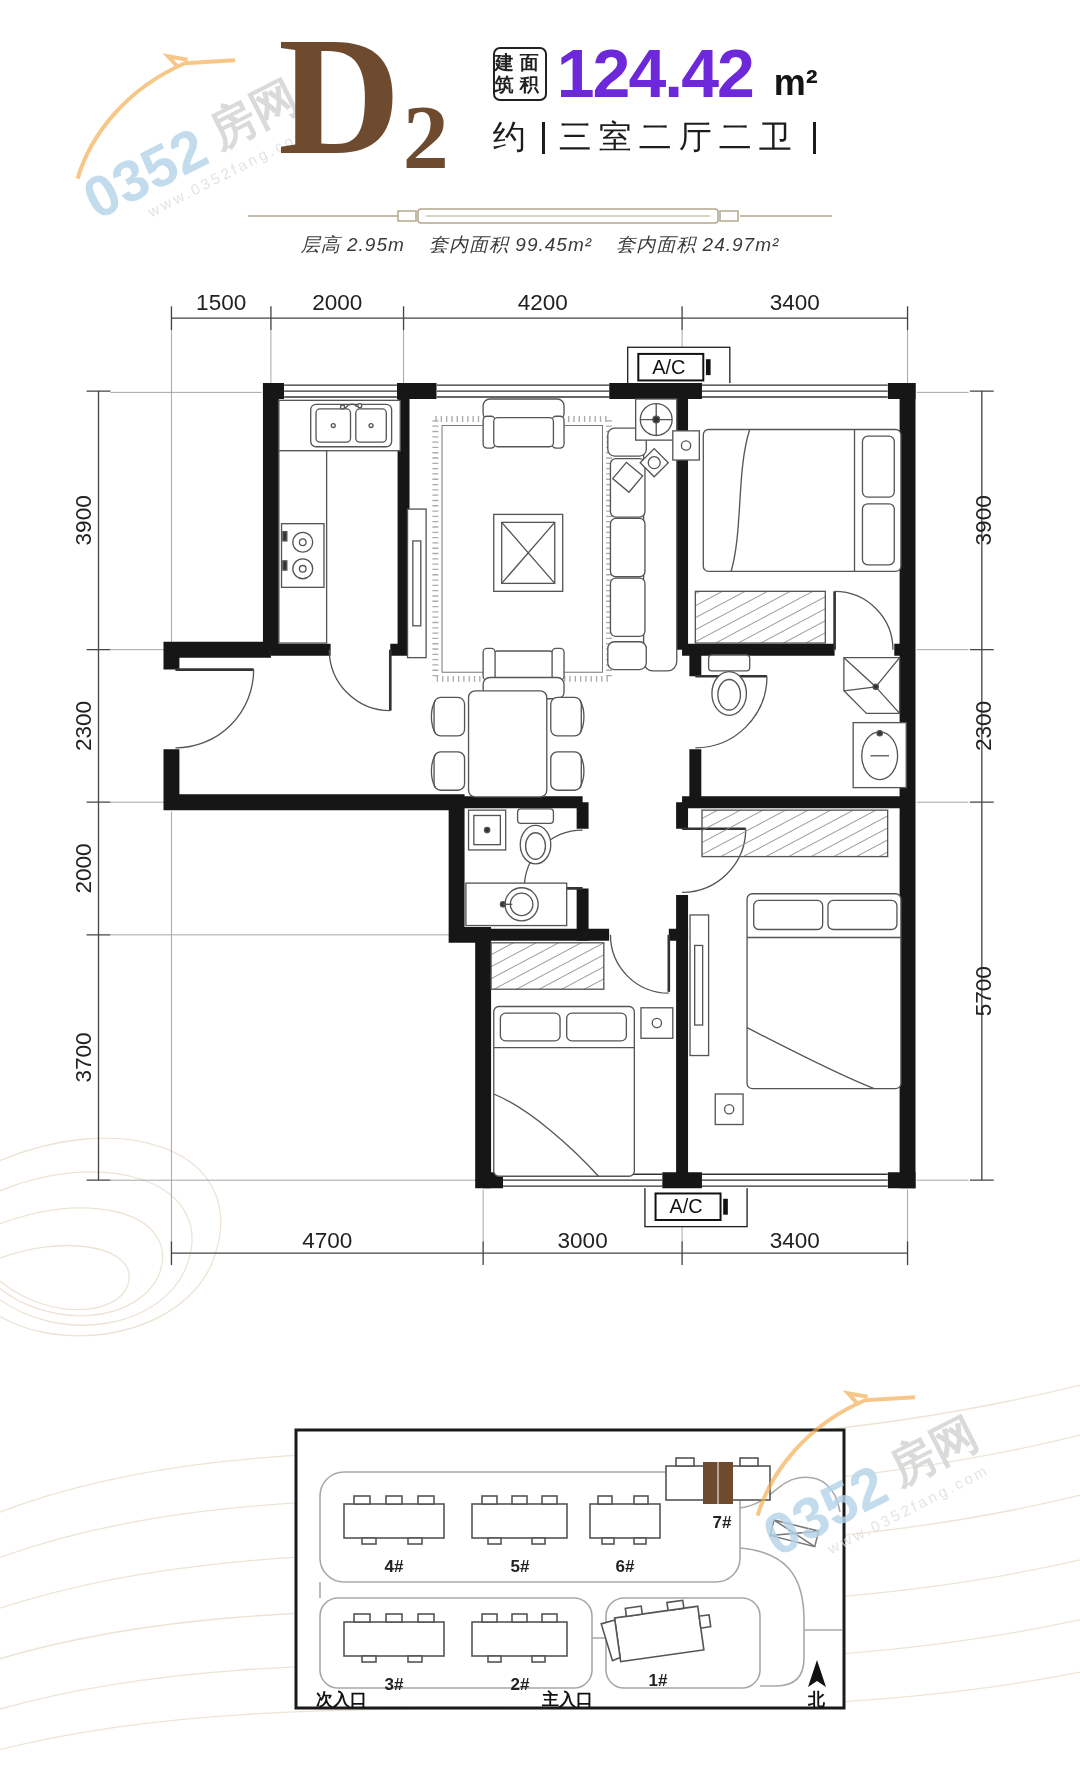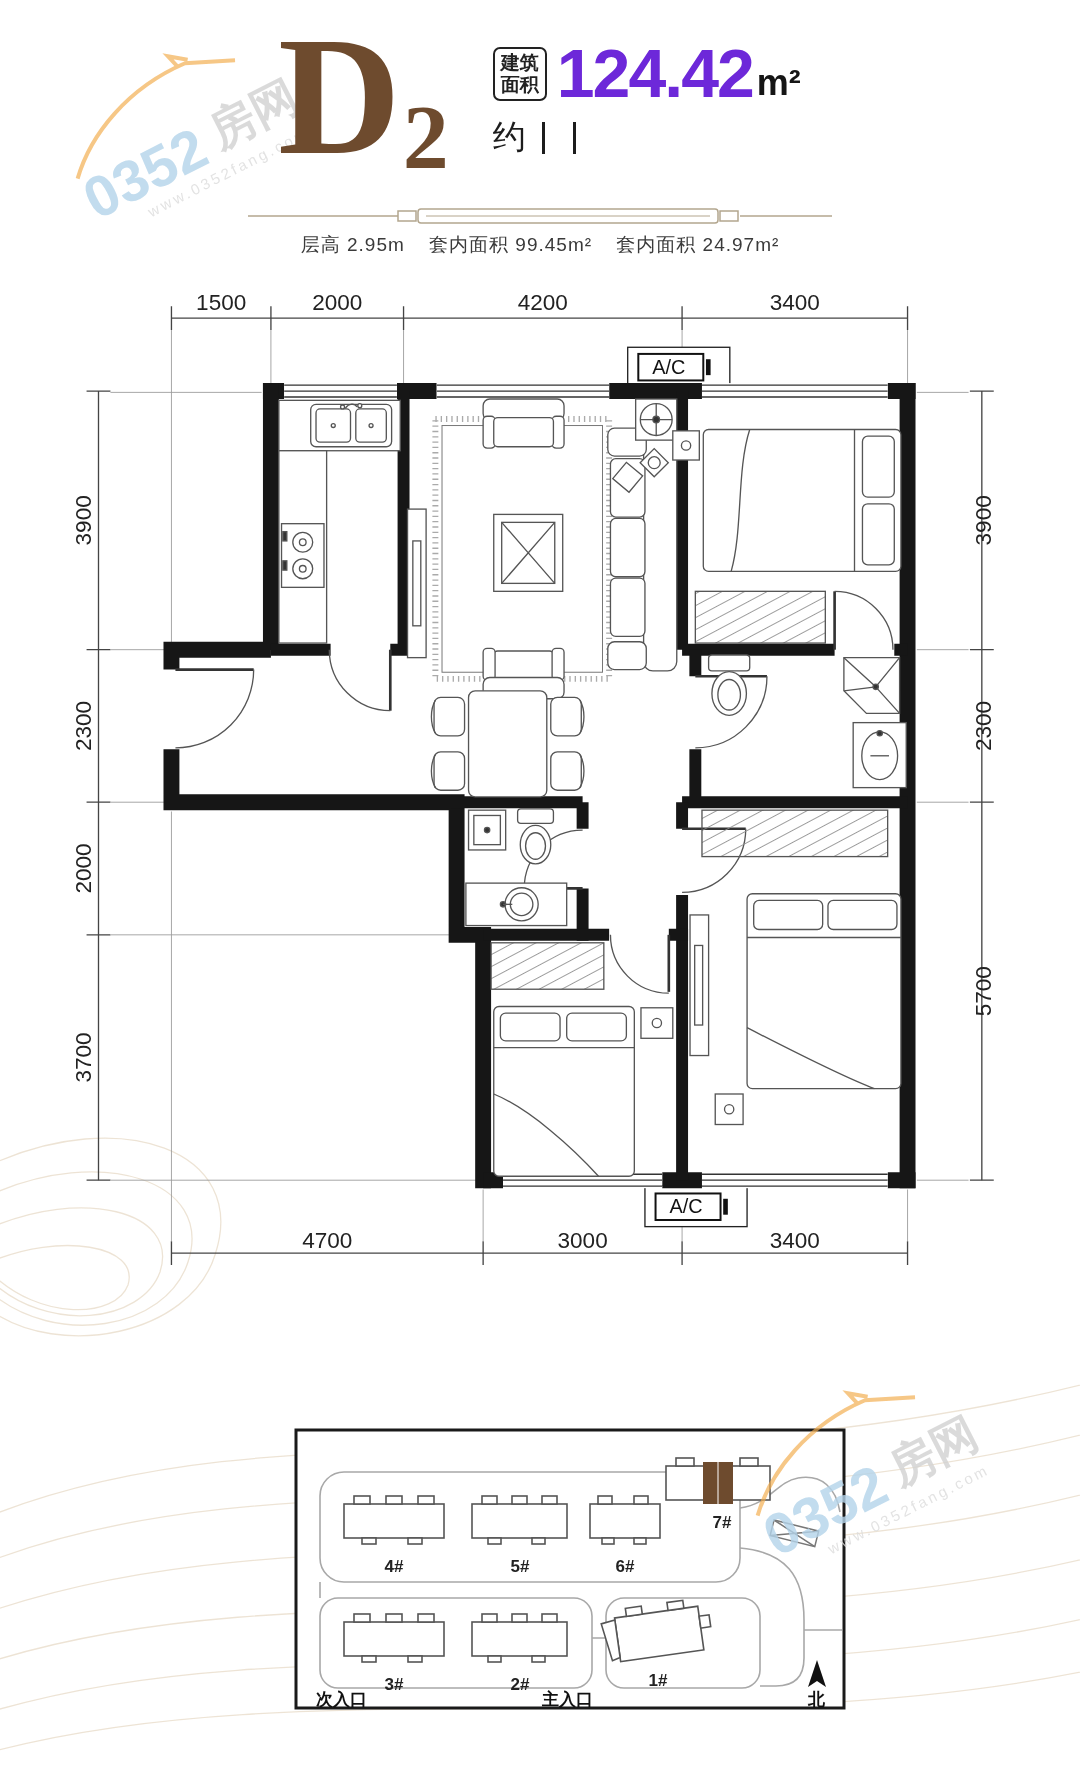--- a/index.html
+++ b/index.html
@@ -16,33 +16,33 @@
   .wm-url{font-size:15px;letter-spacing:3px;fill:#dcdcdc;}
   
   .hdr{position:absolute;top:26px;left:278px;display:flex;align-items:flex-end;}
   .unit-letter{font-family:"Liberation Serif","DejaVu Serif",serif;font-weight:bold;
     font-size:170px;line-height:140px;color:#6e4b2e;}
   .unit-number{font-family:"Liberation Serif","DejaVu Serif",serif;font-weight:bold;
     font-size:92px;line-height:70px;color:#6e4b2e;margin-left:2px;margin-bottom:-6px;}
   .hdr-right{margin-left:44px;margin-bottom:6px;}
   .hdr-row1{display:flex;align-items:flex-end;}
   .area-stamp{width:50px;height:50px;border:2px solid #222;border-radius:7px;
-    display:flex;flex-direction:column;align-items:center;justify-content:center;
+    display:flex;flex-direction:row;align-items:center;justify-content:center;
     font-size:19px;font-weight:bold;line-height:22px;color:#222;margin-right:10px;}
   .area-value{font-size:68px;font-weight:bold;letter-spacing:-2px;line-height:56px;color:#6d28d9;}
-  .area-unit{font-size:36px;font-weight:bold;margin-left:4px;line-height:36px;color:#151515;}
+  .area-unit{font-size:36px;font-weight:bold;margin-left:21px;line-height:36px;color:#151515;}
   .hdr-row2{display:flex;align-items:center;margin-top:14px;font-size:33px;color:#1c1c1c;}
   .hdr-row2 .bar{width:3px;height:32px;background:#1c1c1c;margin:0 14px;}
   .approx{letter-spacing:2px;}
   .layout-desc{letter-spacing:7px;}
   
   .divider{position:absolute;top:206px;left:248px;}
   .specs{position:absolute;top:232px;left:0;width:1080px;text-align:center;
     font-size:19px;color:#3a3a3a;letter-spacing:1px;}
-  .specs span{margin:8px 9px;}
+  .specs span{margin:8px 9px;font-style:italic;}
   
   .plan{position:absolute;top:275px;left:52px;}
   
   .site{position:absolute;top:1424px;left:290px;}
   .bg-swirls{position:absolute;top:0;left:0;z-index:0;pointer-events:none;}
   .layer{position:relative;z-index:1;}
 </style>
 </head>
 <body>
 
@@ -83,20 +83,21 @@
       <div class="area-stamp">
         <span>建筑</span>
         <span>面积</span>
       </div>
       <div class="area-value">124.42</div>
       <div class="area-unit">m²</div>
     </div>
     <div class="hdr-row2">
       <span class="approx">约</span>
       <span class="bar"></span>
+      <span class="layout-desc">三室二厅二卫</span>
       <span class="bar"></span>
     </div>
   </div>
 </div>
 
 <div class="divider">
   <svg width="584" height="20" viewBox="0 0 584 20">
     <g stroke="#b3a68e" fill="none" stroke-width="1.5">
       <line x1="0" y1="10" x2="150" y2="10"></line>
       <rect x="150" y="5" width="18" height="10"></rect>

